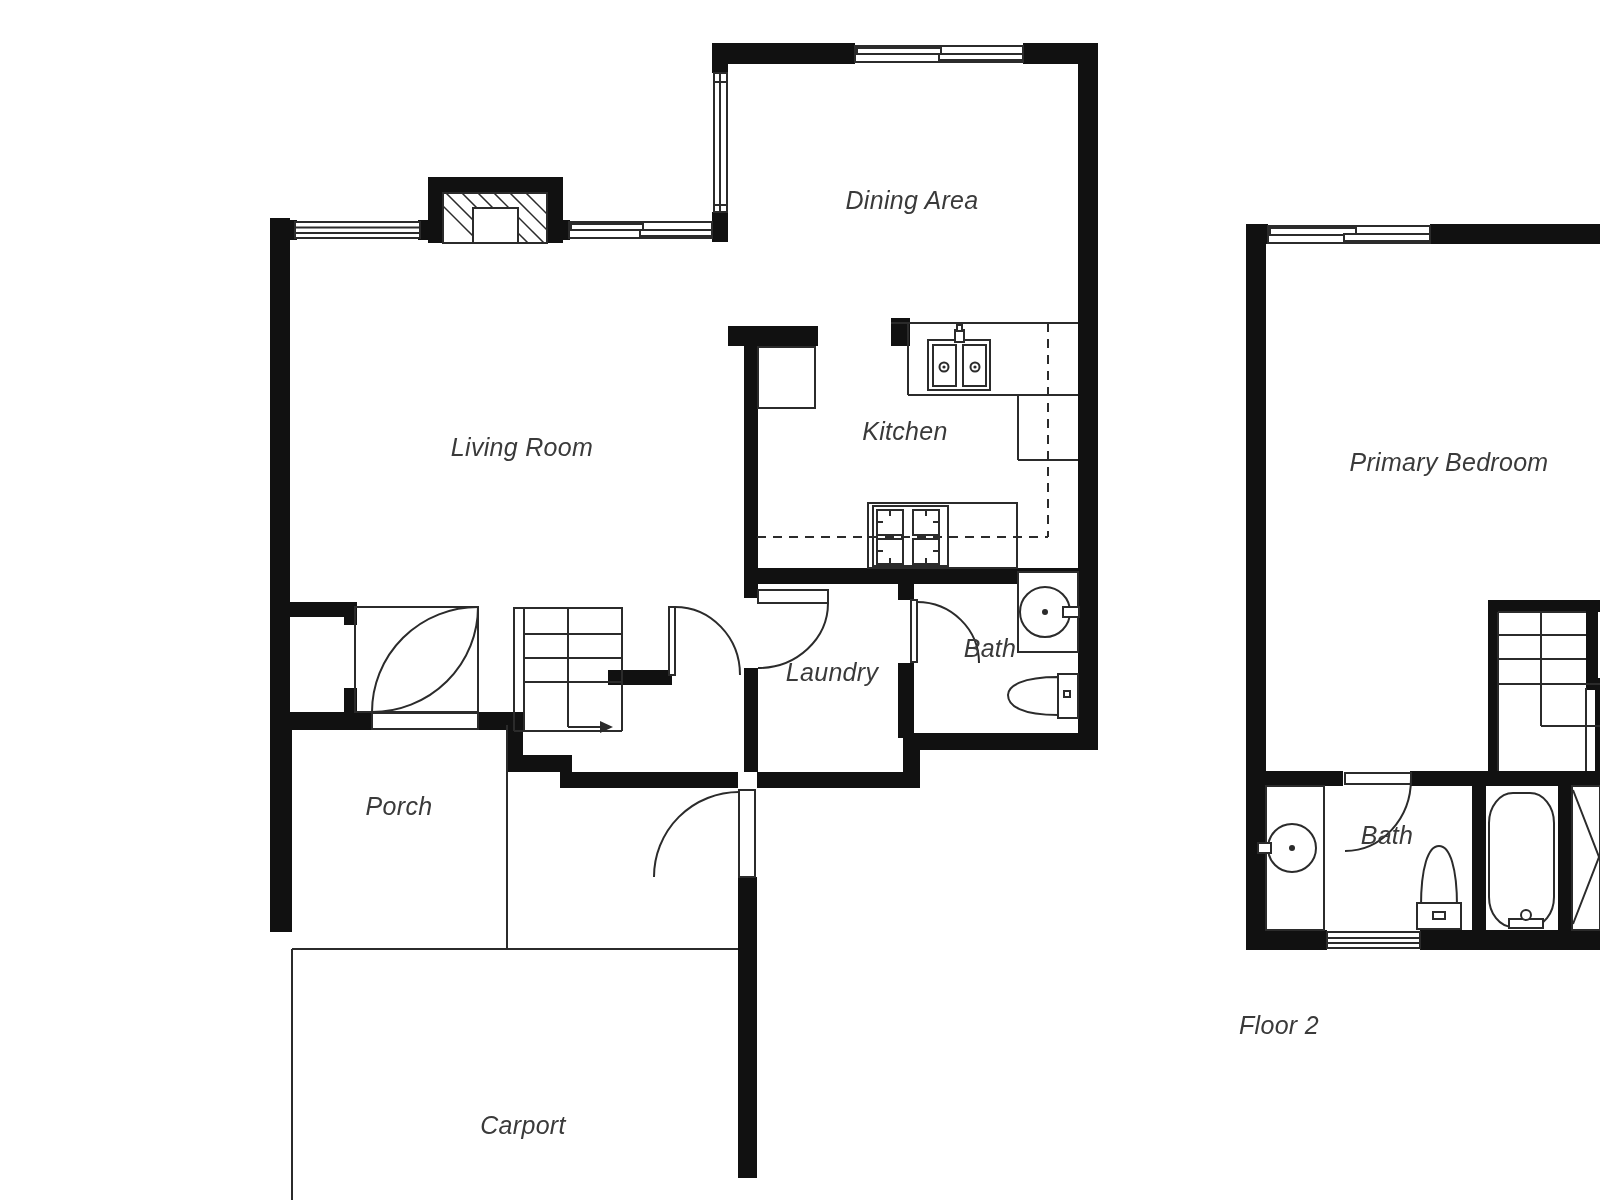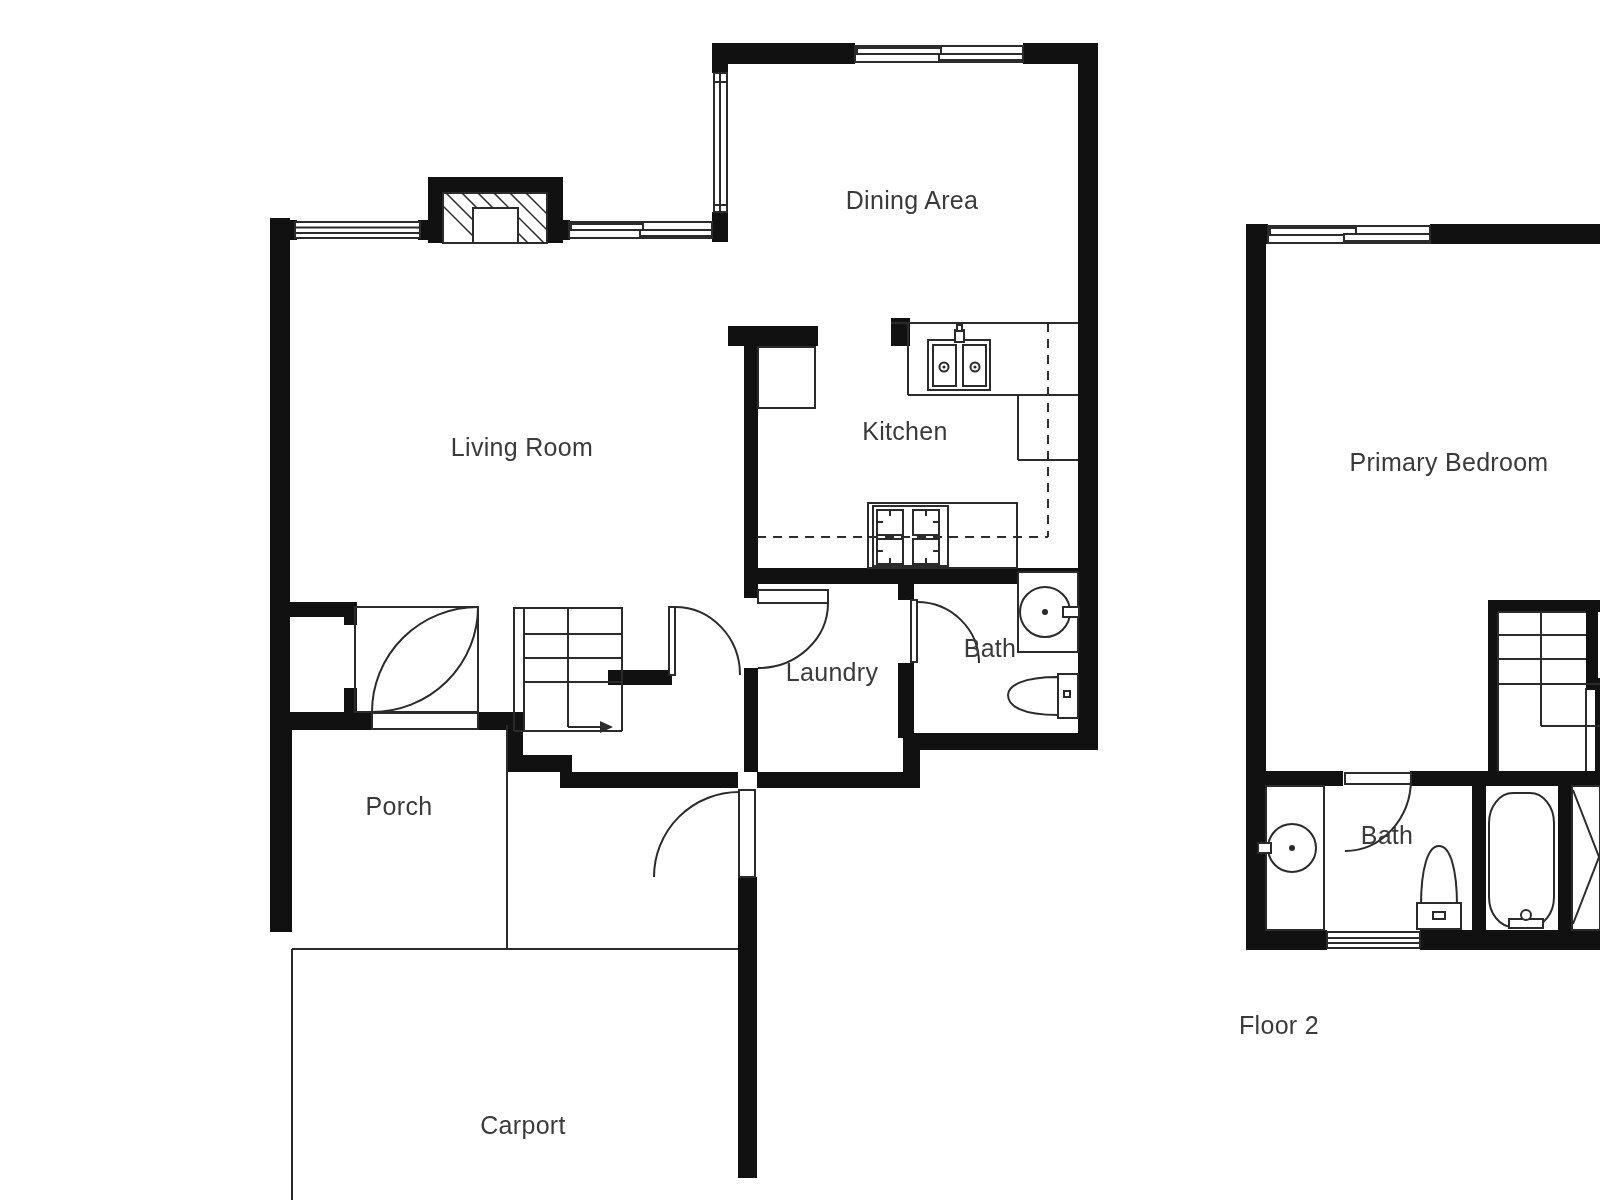--- a/index.html
+++ b/index.html
@@ -1,18 +1,18 @@
 <!DOCTYPE html>
 <html style="--wall: #111111; --line: #2b2b2b; --text: #3a3a3a; --bg: #ffffff;"><head>
 <meta charset="utf-8">
 <title>Floor Plan</title>
 <style>
   :root{ --wall:#111111; --line:#2b2b2b; --text:#3a3a3a; --bg:#ffffff; }
   html,body{margin:0;padding:0;background:var(--bg);}
-  .stage{width:1600px;height:1200px;background:var(--bg);}
+  .stage{width:1600px;height:1200px;background:var(--bg);font-style:italic;}
   svg{display:block;}
   .walls rect{fill:var(--wall);stroke:none;}
   .thin{stroke:var(--line);stroke-width:2;fill:none;}
   .thin-f{stroke:var(--line);stroke-width:2;fill:#ffffff;}
   .dash{stroke:var(--line);stroke-width:2;fill:none;stroke-dasharray:9 7;}
   .hatch{stroke:var(--line);stroke-width:1.5;}
   text{fill:var(--text);font-family:"Liberation Sans",sans-serif;font-size:25px;letter-spacing:.3px;}
   .room-label{text-anchor:middle;}
 </style>
 </head>

